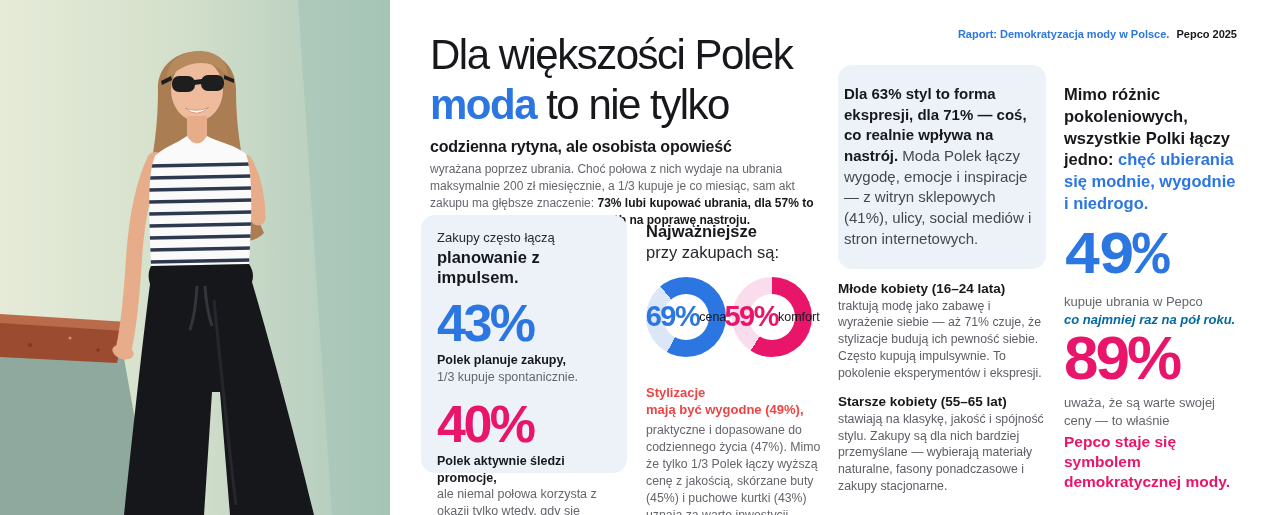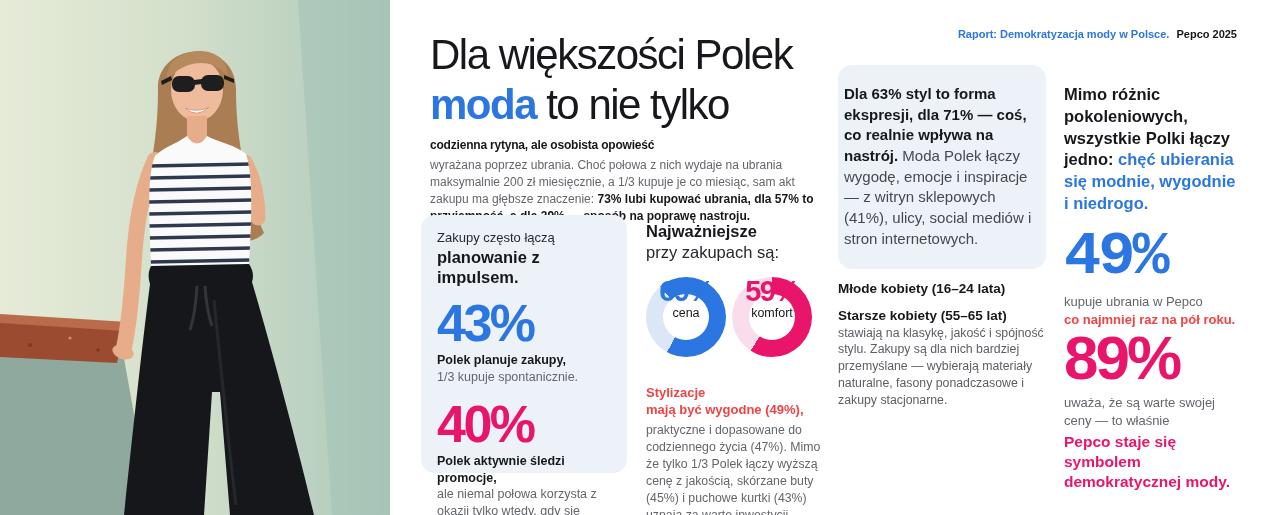--- a/index.html
+++ b/index.html
@@ -12,21 +12,21 @@
 
   
   .report{top:28px;right:43px;font-size:11px;font-weight:700;white-space:nowrap;}
   .report .blue{color:#2b76e0;}
   .report .dark{color:#17181c;margin-left:4px;}
 
   
   .headline{left:430px;top:30px;width:406px;}
   .headline h1{margin:0;font-size:42px;line-height:1.2;letter-spacing:-1.5px;font-weight:500;color:#17181c;}
   .headline h1 .accent{color:#2b76e0;font-weight:700;}
-  .headline h2{margin:7px 0 0 0;font-size:12px;font-weight:700;color:#17181c;letter-spacing:-0.2px;}
+  .headline h2{margin:7px 0 0 0;font-size:16px;font-weight:700;color:#17181c;letter-spacing:-0.2px;}
   .headline p{margin:5px 0 0 0;font-size:12px;line-height:1.42;color:#64666c;width:402px;}
   .headline p strong{color:#17181c;}
   .blue{color:#2b76e0;}
   .pink{color:#e8156b;}
   .card{background:#edf2f9;border-radius:14px;box-sizing:border-box;}
 
   
   .card1{left:421px;top:215px;width:206px;height:258px;padding:15px 14px 0 16px;}
   .card1 .h-reg{display:block;font-size:13px;line-height:1.27;color:#26282e;}
   .card1 .h-bold{display:block;font-size:16.5px;line-height:1.27;font-weight:700;color:#17181c;}
@@ -35,21 +35,21 @@
   .cap-bold{font-size:12.5px;font-weight:700;line-height:1.32;color:#17181c;margin-top:3px;}
   .cap-reg{font-size:12.5px;line-height:1.32;color:#64666c;}
 
   
   .col2{left:646px;top:221px;width:190px;}
   .col2 .h-bold{display:block;font-size:16.5px;font-weight:700;line-height:1.3;color:#17181c;}
   .col2 .h-reg{display:block;font-size:16.5px;line-height:1.3;color:#26282e;}
   .donuts{display:flex;gap:6px;margin-top:13px;}
   .donut{position:relative;width:80px;height:80px;border-radius:50%;}
   .donut .hole{position:absolute;inset:17px;background:#ffffff;border-radius:50%;}
-  .donut .dtext{position:absolute;inset:0;display:flex;flex-direction:column;align-items:center;justify-content:flex-start;z-index:2;}
+  .donut .dtext{position:absolute;inset:0;display:flex;align-items:center;justify-content:center;z-index:2;}
   .dnum{font-size:29px;font-weight:700;letter-spacing:-1.5px;line-height:1;}
   .dlabel{font-size:12.5px;color:#17181c;margin-top:0px;}
   .note{margin-top:28px;}
   .note .nb{display:block;font-size:13px;font-weight:700;line-height:1.3;color:#ef4444;}
   .note p{margin:3px 0 0 0;font-size:12.3px;line-height:1.38;color:#64666c;}
 
   
   .col3{left:838px;top:65px;width:208px;}
   .card2{width:208px;padding:19px 6px;font-size:15px;line-height:1.38;color:#46484e;}
   .card2 strong{color:#17181c;}
@@ -58,21 +58,21 @@
   .gen p{margin:2px 0 0 0;font-size:12.3px;line-height:1.37;color:#5b5e64;}
 
   
   .col4{left:1064px;top:84px;width:178px;}
   .lead{margin:0;font-size:16.5px;line-height:1.32;font-weight:700;color:#17181c;}
   .big{font-size:62px;font-weight:700;letter-spacing:-3px;line-height:0.95;}
   .big-blue{margin-top:13px;font-family:Liberation Mono, monospace;}
   .big-pink{}
   .c4cap{margin-top:7px;font-size:13px;line-height:1.35;}
   .c4cap .reg{display:block;color:#64666c;}
-  .c4cap .bld{display:block;font-weight:700;color:#ef4444;}
+  .c4cap .bld{display:block;font-weight:700;color:#0369a1;font-style:italic;}
   .finale{margin-top:2px;font-size:15.5px;font-weight:700;line-height:1.3;color:#e8156b;}
 </style>
 </head>
 <body>
 
 <div class="canvas">
 
   <div class="abs photo">
     <svg width="390" height="515" viewBox="0 0 390 515">
       <defs>
@@ -183,20 +183,21 @@
     </div>
   </section>
 
   <section class="abs col3">
     <div class="card card2">
       <strong>Dla 63% styl to forma ekspresji, dla 71% — coś, co realnie wpływa na nastrój.</strong>
       <span>Moda Polek łączy wygodę, emocje i inspiracje — z witryn sklepowych (41%), ulicy, social mediów i stron internetowych.</span>
     </div>
     <div class="gen">
       <h3>Młode kobiety (16–24 lata)</h3>
+      <p>traktują modę jako zabawę i wyrażenie siebie — aż 71% czuje, że stylizacje budują ich pewność siebie. Często kupują impulsywnie. To pokolenie eksperymentów i ekspresji.</p>
     </div>
     <div class="gen">
       <h3>Starsze kobiety (55–65 lat)</h3>
       <p>stawiają na klasykę, jakość i spójność stylu. Zakupy są dla nich bardziej przemyślane — wybierają materiały naturalne, fasony ponadczasowe i zakupy stacjonarne.</p>
     </div>
   </section>
 
   <section class="abs col4">
     <p class="lead"><span>Mimo różnic pokoleniowych, wszystkie Polki łączy jedno:</span> <span class="blue">chęć ubierania się modnie, wygodnie i niedrogo.</span></p>
     <div class="big big-blue blue">49%</div>

